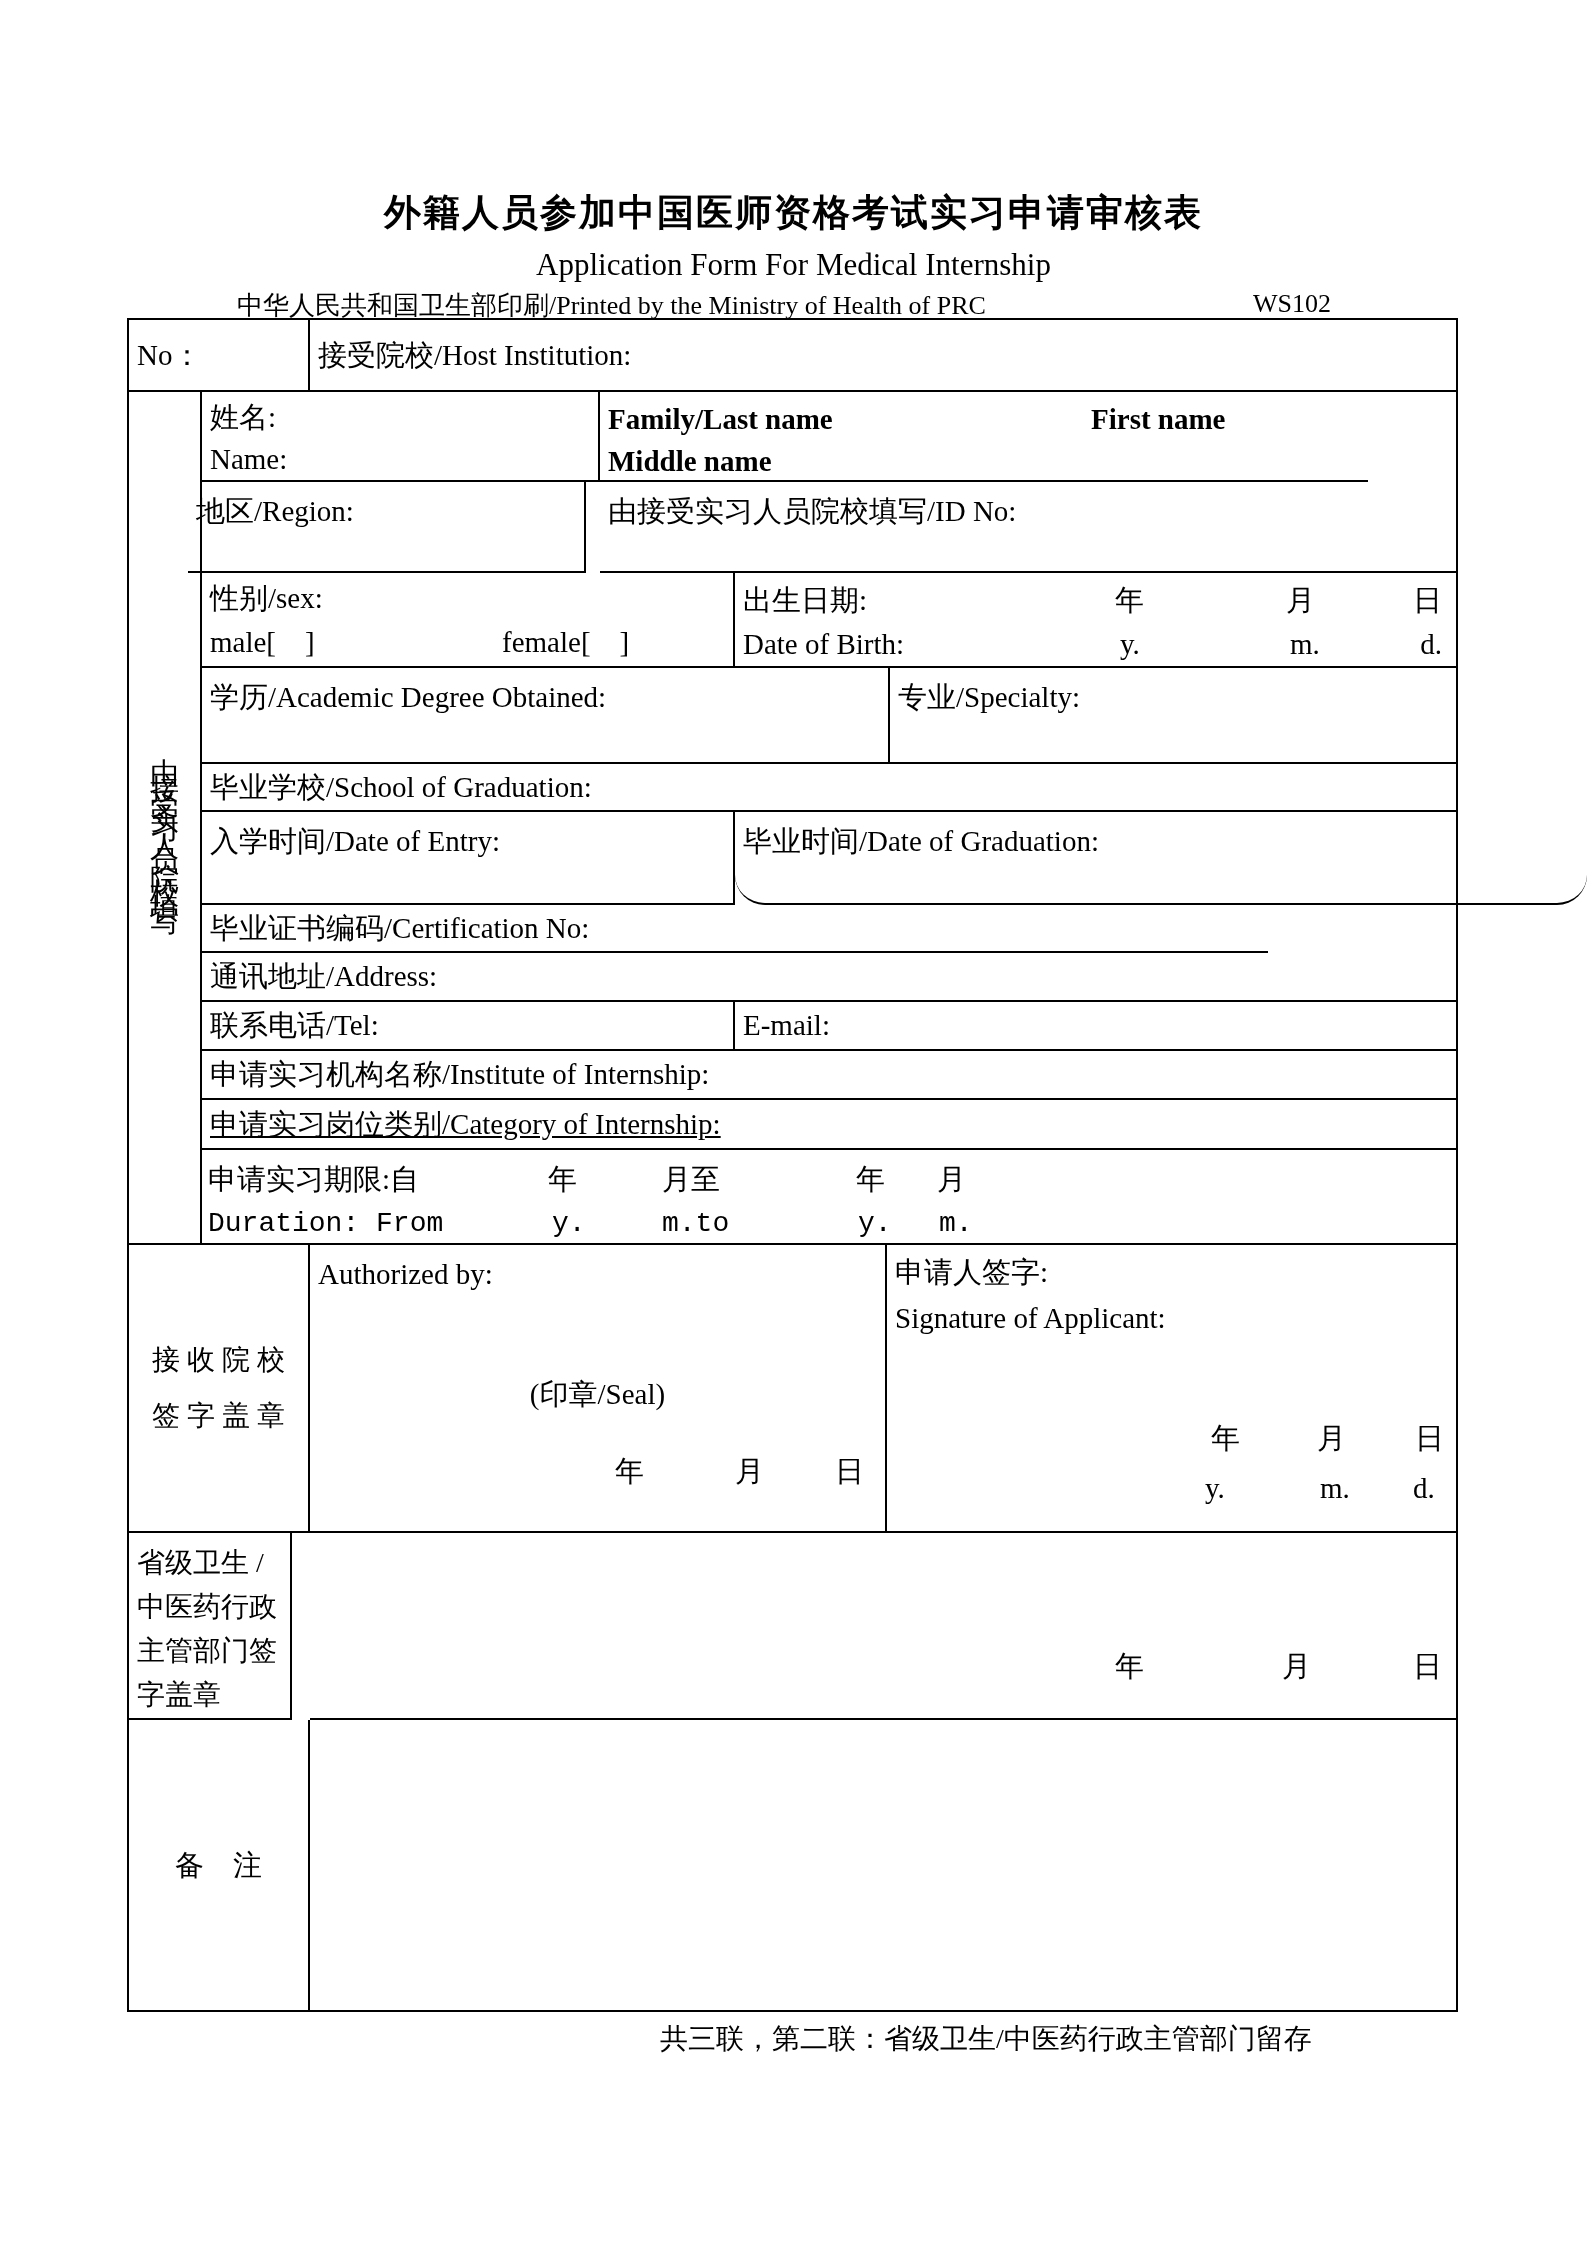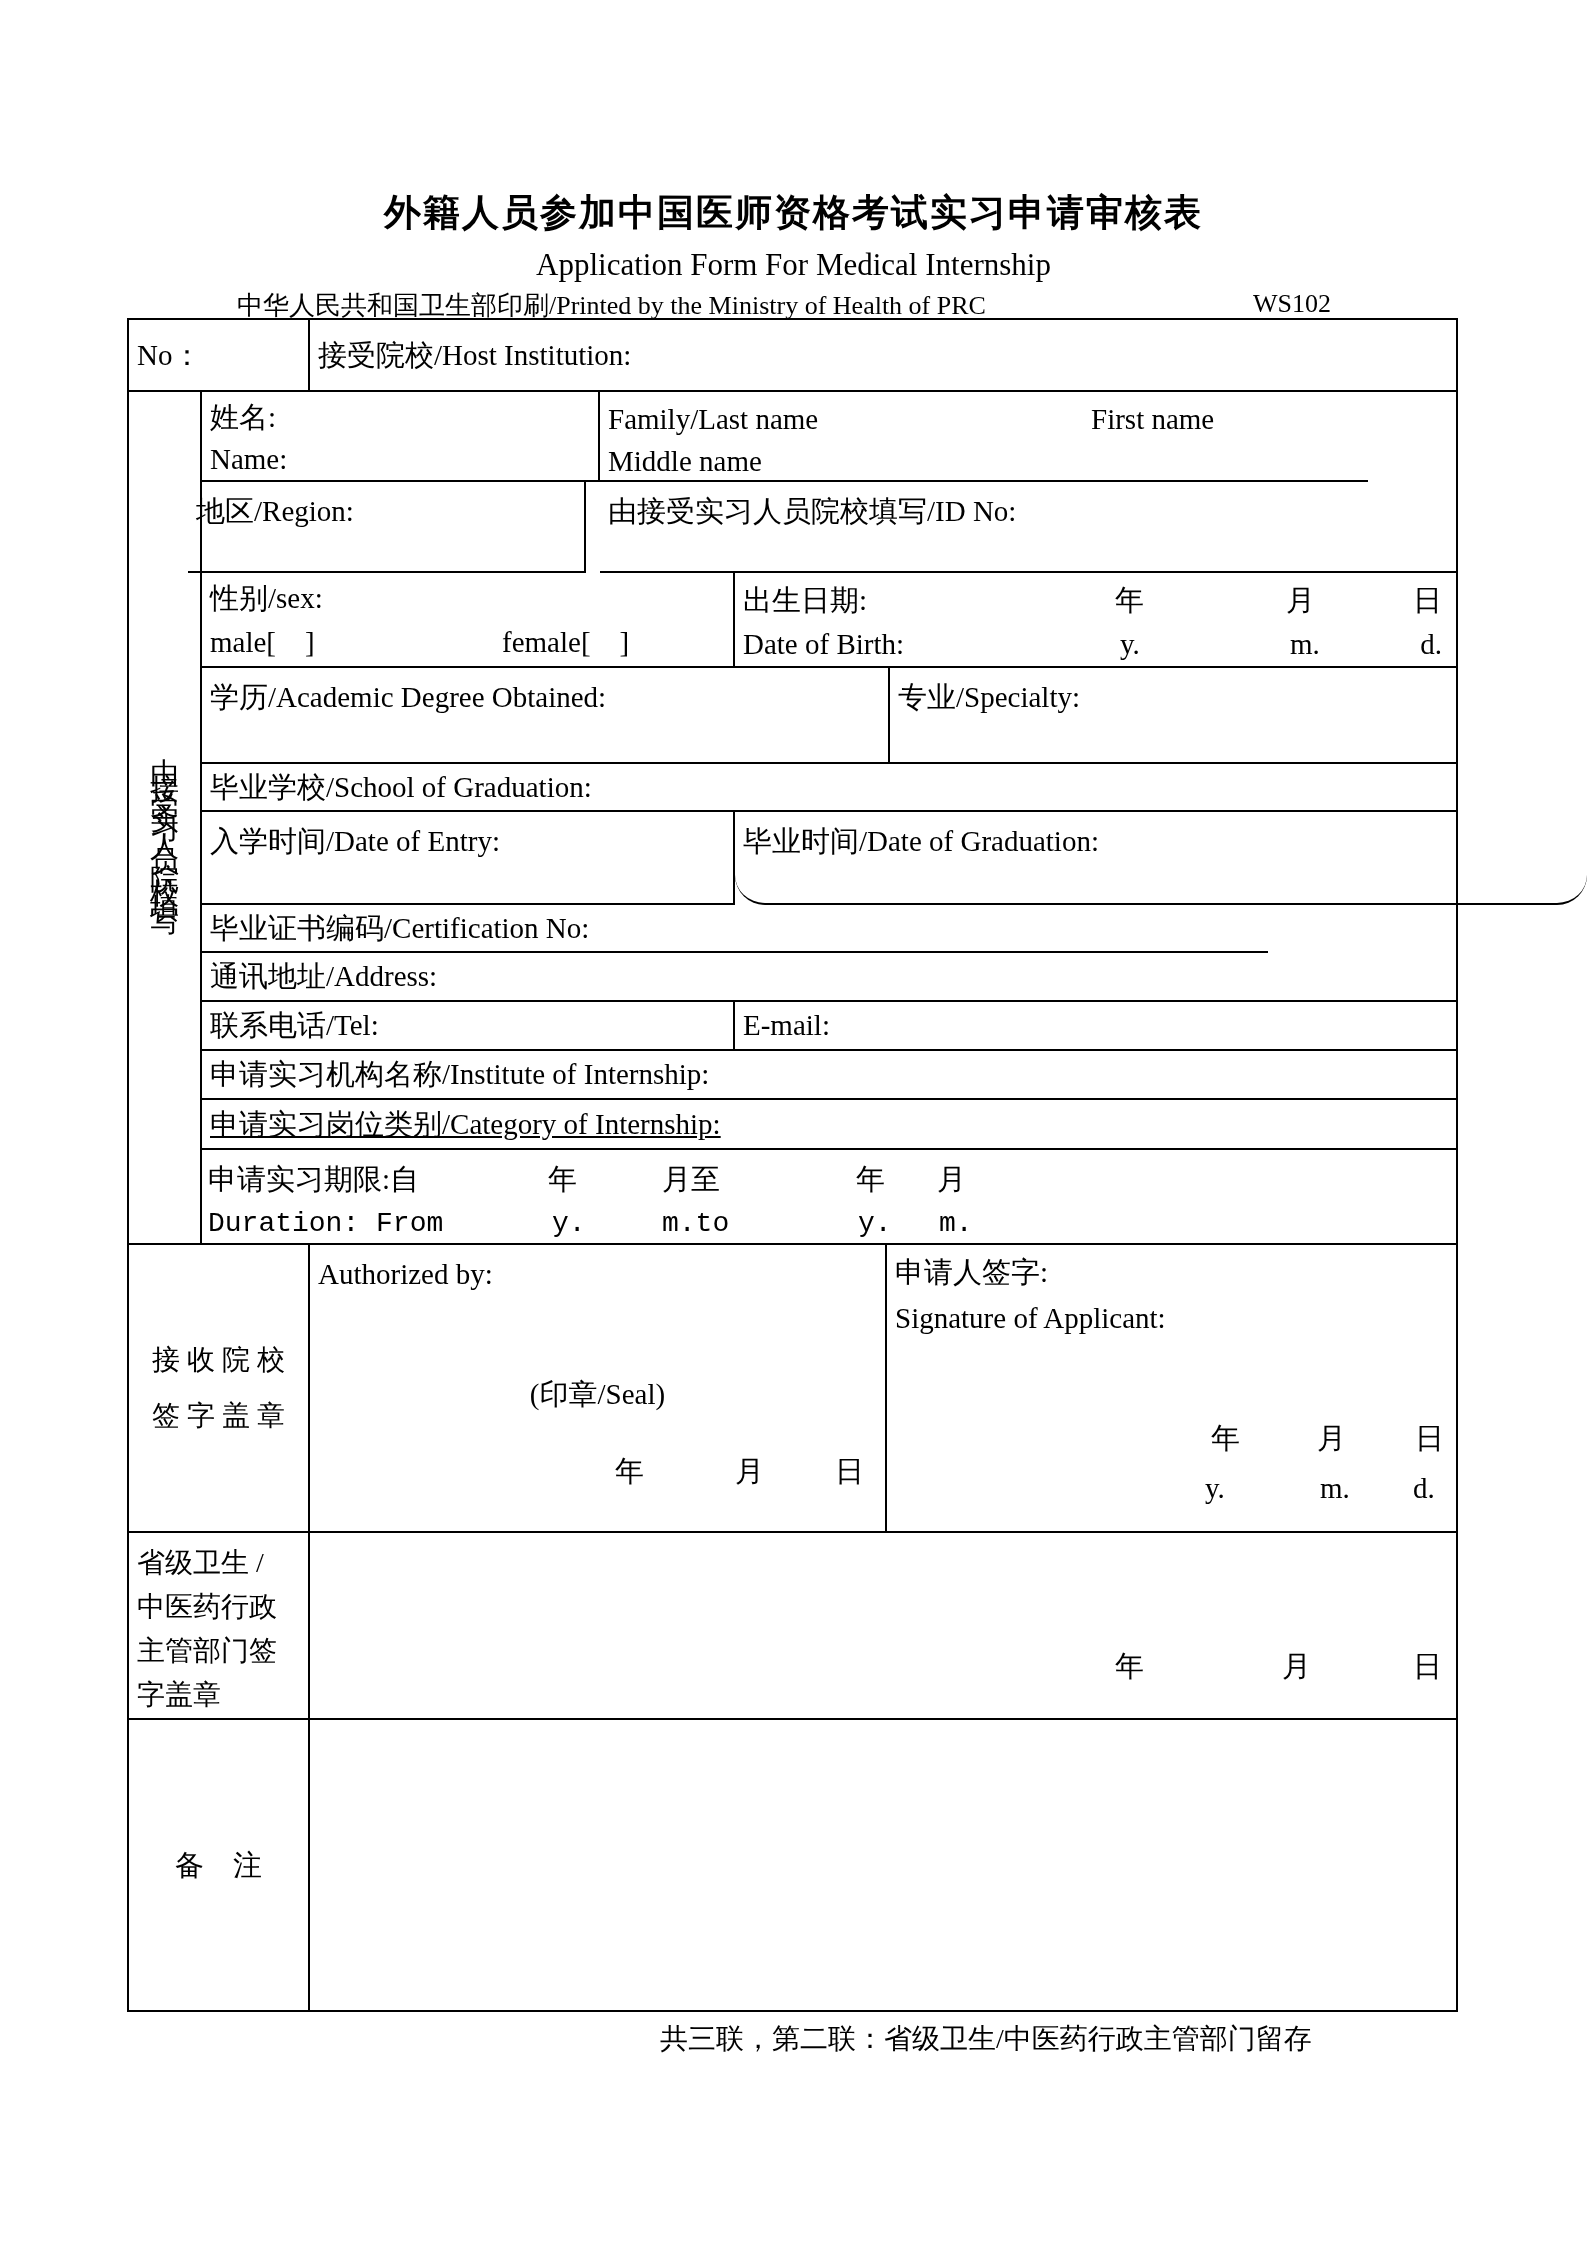--- a/index.html
+++ b/index.html
@@ -47,21 +47,21 @@
   
   .c-no            { left:0;    top:0;    width:181px;  height:72px; }
   .c-host          { left:181px;top:0;    width:1146px; height:72px; }
   .c-strip         { left:0;    top:72px; width:73px;   height:853px; display:flex; }
   .strip-text {
     margin:auto;
     writing-mode:vertical-rl; text-orientation:upright;
     letter-spacing:15px; font-size:29px; line-height:1;
   }
   .c-name-label    { left:73px; top:72px; width:398px;  height:90px; padding:4px 0 0 8px; }
-  .c-name-value    { left:471px;top:72px; width:768px;  height:90px; }
+  .c-name-value    { left:471px;top:72px; width:768px;  height:90px;font-weight:bold; }
   .c-region-label  { left:59px; top:162px;width:398px;  height:91px; }
   .c-region-value  { left:471px;top:162px;width:856px;  height:91px; }
   .c-sex           { left:73px; top:253px;width:533px;  height:95px; padding:4px 0 0 8px; }
   .c-birth         { left:606px;top:253px;width:721px;  height:95px; }
   .c-academic      { left:73px; top:348px;width:688px;  height:96px; }
   .c-specialty     { left:761px;top:348px;width:566px;  height:96px; }
   .c-school        { left:73px; top:444px;width:1254px; height:48px; }
   .c-entry         { left:73px; top:492px;width:533px;  height:93px; }
   .c-grad          { left:606px;top:492px;width:852px;  height:93px;border-radius:30px; }
   .c-cert          { left:73px; top:585px;width:1066px; height:48px; }
@@ -69,21 +69,21 @@
   .c-tel           { left:73px; top:682px;width:533px;  height:49px; }
   .c-email         { left:606px;top:682px;width:721px;  height:49px; }
   .c-inst          { left:73px; top:731px;width:1254px; height:49px; }
   .c-cat           { left:73px; top:780px;width:1254px; height:50px;text-decoration:underline; }
   .c-dur           { left:73px; top:830px;width:1254px; height:95px; }
   .c-sig-label     { left:0;    top:925px;width:181px;  height:288px;
                      display:flex; flex-direction:column; justify-content:center; }
   .sig-label-line  { text-align:center; letter-spacing:0; font-size:28px; line-height:56px; white-space:nowrap; }
   .c-sig-auth      { left:181px;top:925px;width:577px;  height:288px; }
   .c-sig-app       { left:758px;top:925px;width:569px;  height:288px; }
-  .c-prov-label    { left:0;    top:1213px;width:181px; height:187px; padding:8px 0 0 8px; font-size:28px; line-height:44px; }
+  .c-prov-label    { left:0;    top:1213px;width:163px; height:187px; padding:8px 0 0 8px; font-size:28px; line-height:44px; }
   .c-prov-value    { left:181px;top:1213px;width:1146px;height:187px; }
   .c-rem-label     { left:0;    top:1400px;width:181px; height:290px;
                      display:flex; align-items:center; justify-content:center; }
   .c-rem-value     { left:181px;top:1400px;width:1146px;height:290px; }
   .seal-line { left:0; top:128px; width:100%; text-align:center; }
 </style>
 </head>
 <body>
 
 <div class="page">

